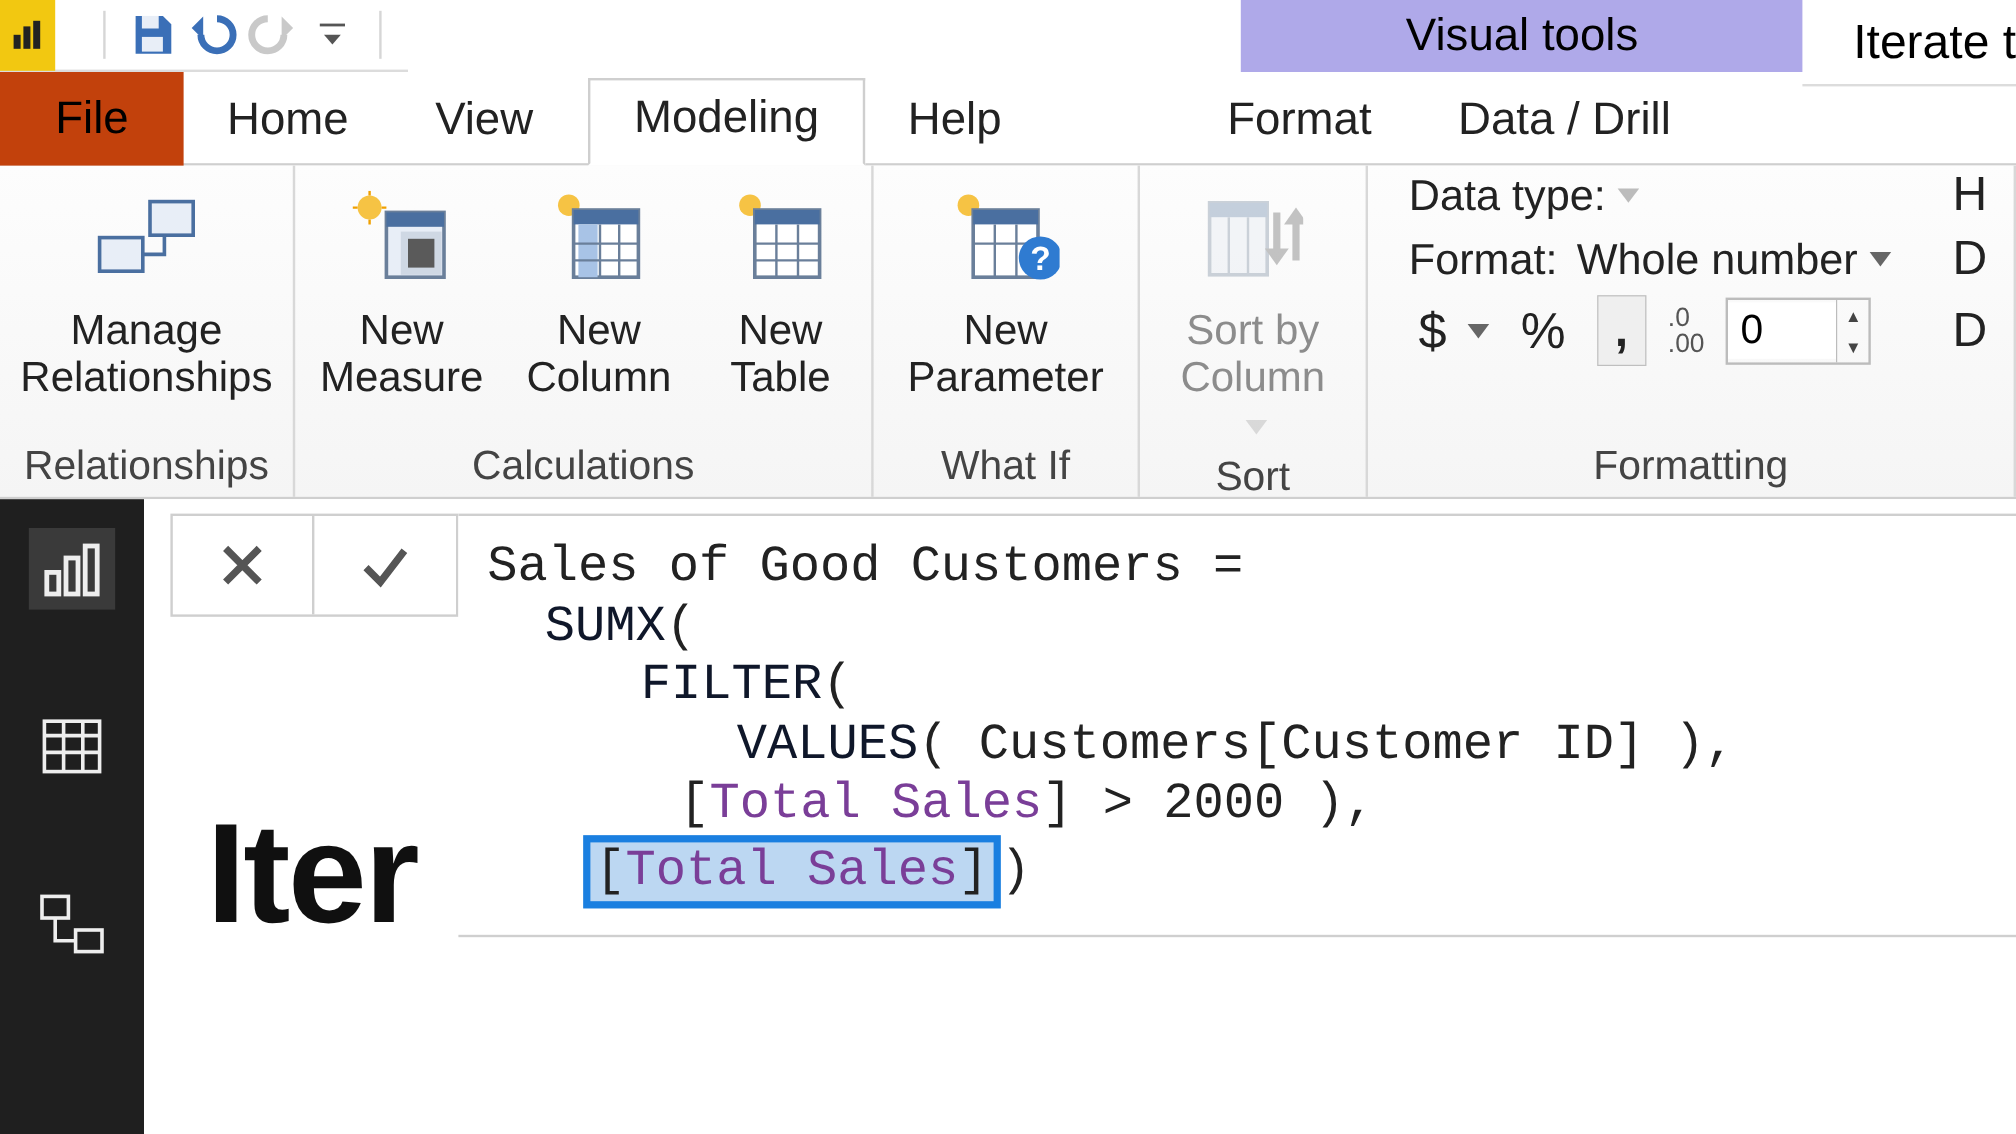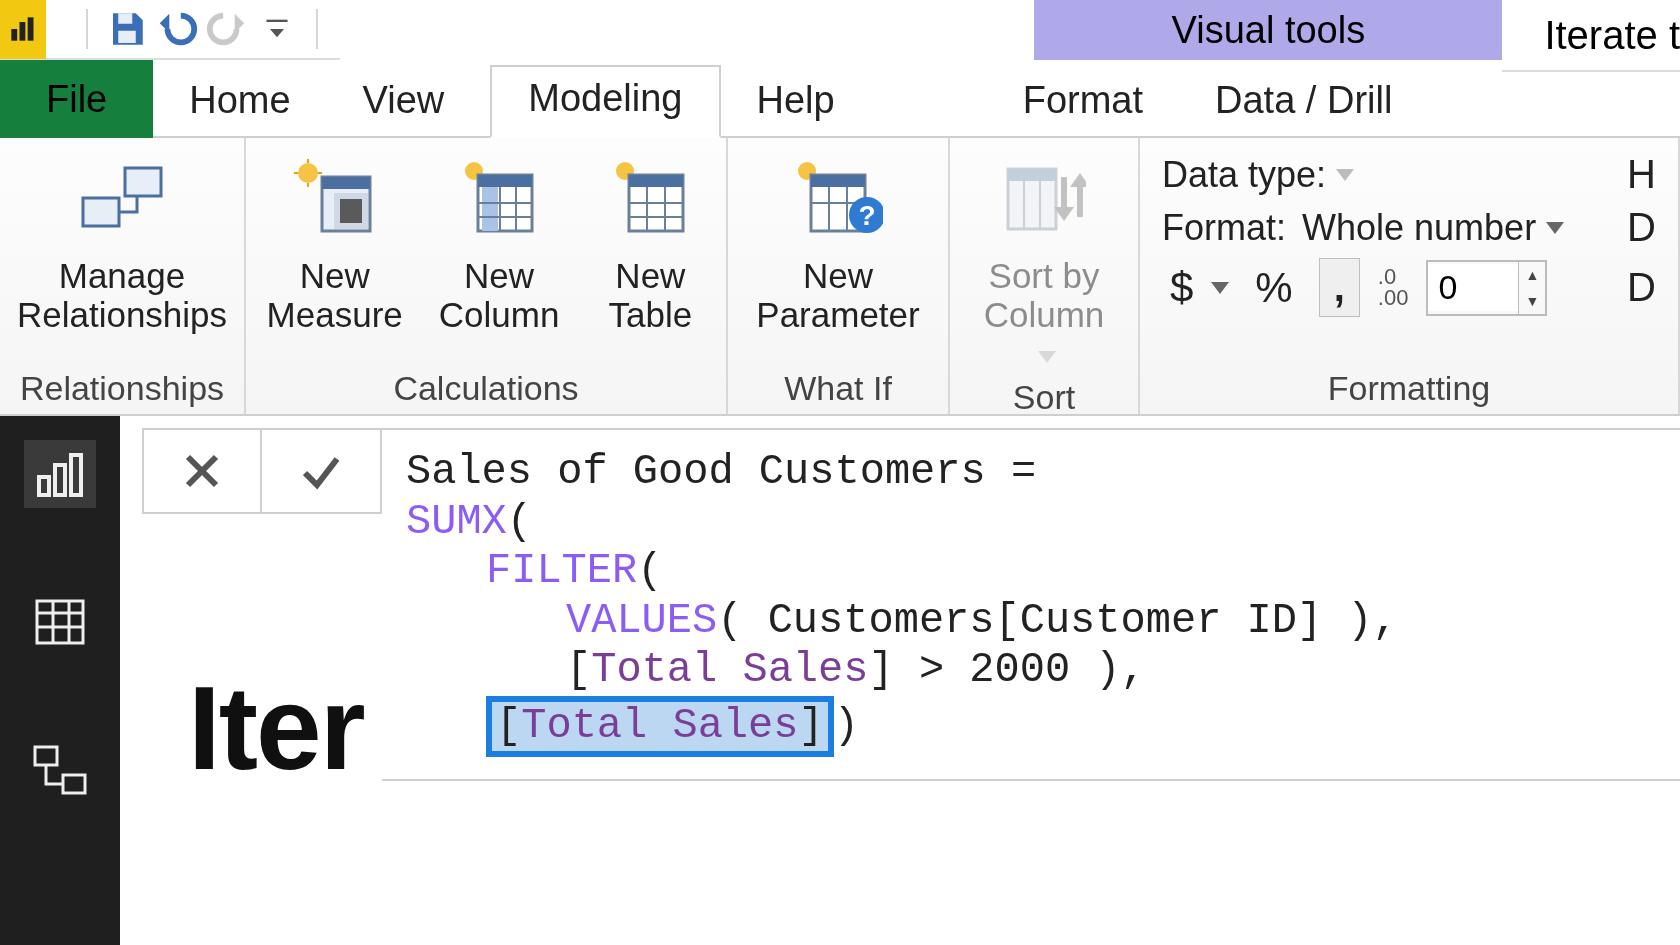--- a/index.html
+++ b/index.html
@@ -14,37 +14,37 @@
   .qat-sep { width:2px; height:40px; background:#d6d6d6; margin: 0 14px; }
   .qat-btn { width:50px; height:48px; display:flex; align-items:center; justify-content:center; cursor:pointer; }
   .qat-btn.disabled { opacity:0.45; cursor:default; }
 
   .visual-tools-tab { margin-left:auto; height:60px; width:468px; background:#afa9e9; display:flex; align-items:center; justify-content:center; font-size:38px; color:#000; }
   .doc-name { height:72px; display:flex; align-items:center; padding:0 0 0 42px; font-size:40px; color:#000; border-bottom: 2px solid #dcdcdc; flex:0 0 auto; }
 
   
   .tabs { display:flex; align-items:flex-end; height: 78px; border-bottom: 2px solid #cfcfcf; }
   .tab { font-size:38px; padding: 10px 36px 16px; color:#222; position:relative; top:2px; }
-  .tab.file { background:#15803d; color:#000; padding: 18px 46px; height:78px; display:flex; align-items:center; }
+  .tab.file { background:#c2410c; color:#000; padding: 18px 46px; height:78px; display:flex; align-items:center; }
   .tab.active { border:2px solid #cfcfcf; border-bottom:2px solid #fff; background:#fff;margin-left:10px; }
   .tab.context { font-size:38px; }
 
   
   .ribbon { display:flex; height: 278px; background:linear-gradient(#fdfdfd,#f5f5f5); border-bottom:2px solid #cfcfcf; }
   .group { border-right:2px solid #d8d8d8; display:flex; flex-direction:column; }
   .group-body { flex:1; display:flex; align-items:flex-start; justify-content:center; padding:10px 18px 0; gap:20px; }
   .group-label { text-align:center; font-size:34px; color:#444; padding: 4px 0 6px; }
 
   .big-btn { display:flex; flex-direction:column; align-items:center; justify-content:flex-start; width: auto; padding: 0 8px; cursor:pointer; }
   .big-btn .icon-slot { width:110px; height:102px; display:flex; align-items:center; justify-content:center; }
   .big-btn .lbl { font-size:35px; text-align:center; line-height:1.12; margin-top:6px; color:#222; }
   .big-btn.disabled { opacity:0.5; cursor:default; }
 
   
-  .fmt-body { flex:1; display:flex; flex-direction:column; padding:14px 22px 0; gap:8px; }
+  .fmt-body { flex:1; display:flex; flex-direction:column; padding:2px 22px 0; gap:8px;margin-left:12px; }
   .fmt-row { display:flex; align-items:center; gap:14px; font-size:36px; }
   .dd { display:inline-flex; align-items:center; gap:10px; }
   .caret { width:0; height:0; border-left:9px solid transparent; border-right:9px solid transparent; border-top:12px solid #666; }
   .caret.light { border-top-color:#bcbcbc; }
   .fmt-toggle { border:1px solid #bfbfbf; padding:6px 14px; font-size:40px; font-weight:600; background:#efefef; }
   .fmt-btn { padding:4px 8px; font-size:42px; }
   .spin-input { display:flex; align-items:center; border:2px solid #bcbcbc; height:56px; }
   .spin-input input { border:none; width:90px; font-size:34px; padding:4px 10px; outline:none; }
   .spin-arrows { display:flex; flex-direction:column; border-left:1px solid #bcbcbc; }
   .spin-arrows div { width:26px; height:26px; display:flex; align-items:center; justify-content:center; font-size:14px; color:#444; }
@@ -58,27 +58,27 @@
 
   .canvas-area { flex:1; position:relative; background:#fff; }
 
   .formula-wrap { position:absolute; left:22px; top:12px; right:-10px; display:flex; align-items:flex-start; }
   .fx-btns { display:flex; border:2px solid #cfcfcf; height:86px; background:#fff; }
   .fx-btn { width:118px; display:flex; align-items:center; justify-content:center; border-right:2px solid #cfcfcf; cursor:pointer; }
   .fx-btn:last-child { border-right:none; }
   .fx-btn svg { width:48px; height:48px; }
 
   .formula-editor { flex:1; border:2px solid #cfcfcf; border-left:none; min-height:86px; background:#fff; padding:18px 24px 22px; font-family: Consolas, "Courier New", monospace; font-size:42px; line-height:1.18; white-space:pre; position:relative; }
-  .tok-fn { color:#8b5cf6; }
+  .tok-fn { color:#0f172a;margin-left:48px; }
   .tok-meas { color:#7a3e98; }
   .sel-box { display:inline-block; border:6px solid #1a7fe0; background:#bcd7f2; padding:0 4px; }
   .indent1 { display:inline-block; width:80px; }
   .indent2 { display:inline-block; width:160px; }
 
-  .bg-text { position:absolute; left:68px; top:244px; font-size:118px; font-weight:800; color:#101010; letter-spacing:-2px; z-index:0; }
+  .bg-text { position:absolute; left:52px; top:244px; font-size:118px; font-weight:800; color:#101010; letter-spacing:-2px; z-index:0; }
   .formula-wrap { z-index:2; }
 
 </style>
 </head>
 <body>
 
 <div class="title-bar">
   <div class="app-bar-left">
     <div class="app-icon">
       <svg viewBox="0 0 24 24">

